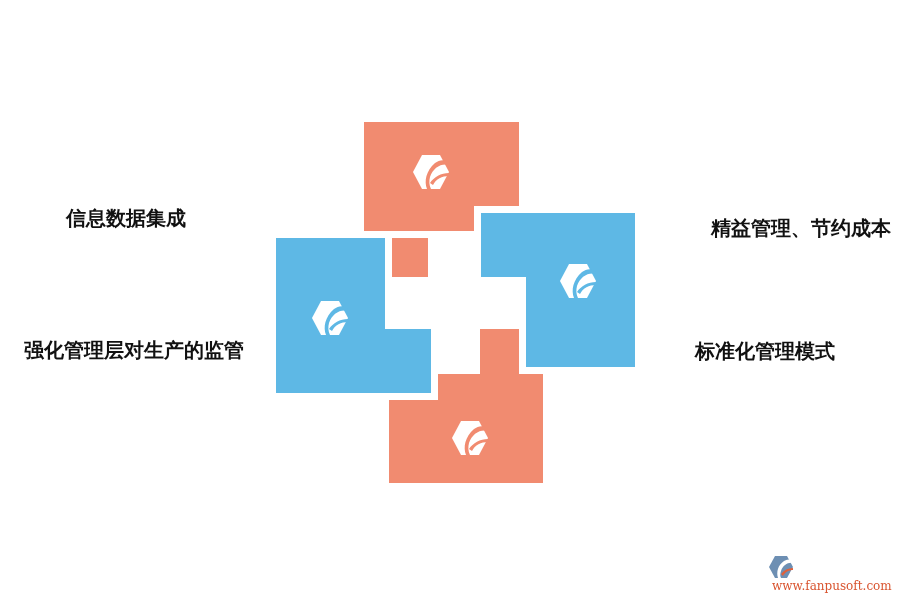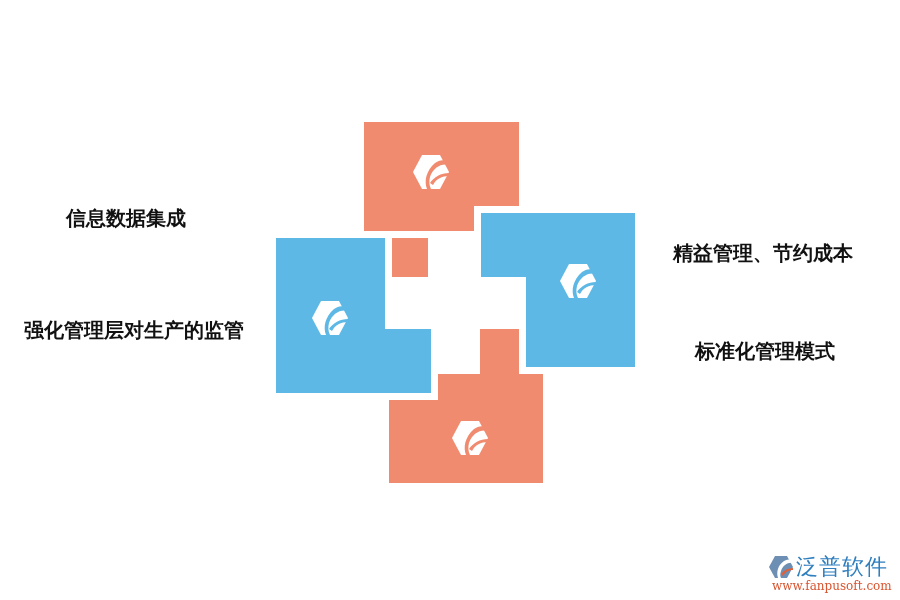--- a/index.html
+++ b/index.html
@@ -56,25 +56,24 @@
   <path d="M16 36 C13 28 15 18 24 10 C28 7 33 6 37 9 L38 12 C30 10 22 15 19 24 C18 28 18 32 20 36 Z" fill="#5eb8e5"></path>
   <path d="M19 30 C23 24 30 20 38 20 L38 23 C31 23 25 26 22 32 Z" fill="#5eb8e5"></path>
 </svg>
 <svg class="icon" style="left:450px;top:419px;" viewBox="0 0 40 38">
   <path d="M11 2 L29 2 L38 19 L29 36 L11 36 L2 19 Z" fill="#fff"></path>
   <path d="M16 36 C13 28 15 18 24 10 C28 7 33 6 37 9 L38 12 C30 10 22 15 19 24 C18 28 18 32 20 36 Z" fill="#f18b70"></path>
   <path d="M19 30 C23 24 30 20 38 20 L38 23 C31 23 25 26 22 32 Z" fill="#f18b70"></path>
 </svg>
 
 <div class="label" style="left:66px;top:208px;">信息数据集成</div>
-<div class="label" style="left:24px;top:320px;">强化管理层对生产的监管</div>
-<div class="label" style="left:673px;top:218px;margin-top:25px;">精益管理、节约成本</div>
+<div class="label" style="left:24px;top:340px;">强化管理层对生产的监管</div>
+<div class="label" style="left:711px;top:218px;">精益管理、节约成本</div>
 <div class="label" style="left:695px;top:341px;text-align:right;">标准化管理模式</div>
 
 <div class="logo">
   <svg class="logo-mark" viewBox="0 0 26 24">
     <path d="M7 1 L19 1 L25 12 L19 23 L7 23 L1 12 Z" fill="#6d8fb3"></path>
     <path d="M10 23 C8 17 10 10 16 6 C19 4 22 4 25 6 L25 8 C20 7 15 10 13 16 C12 19 12 21 13 23 Z" fill="#fff"></path>
     <path d="M13 19 C16 15 20 13 25 13 L25 15 C21 15 17 17 15 21 Z" fill="#e0603a"></path>
   </svg>
-  <div class="logo-text">泛普软件</div>
   <div class="logo-url">www.fanpusoft.com</div>
 </div>
 
 </body></html>

